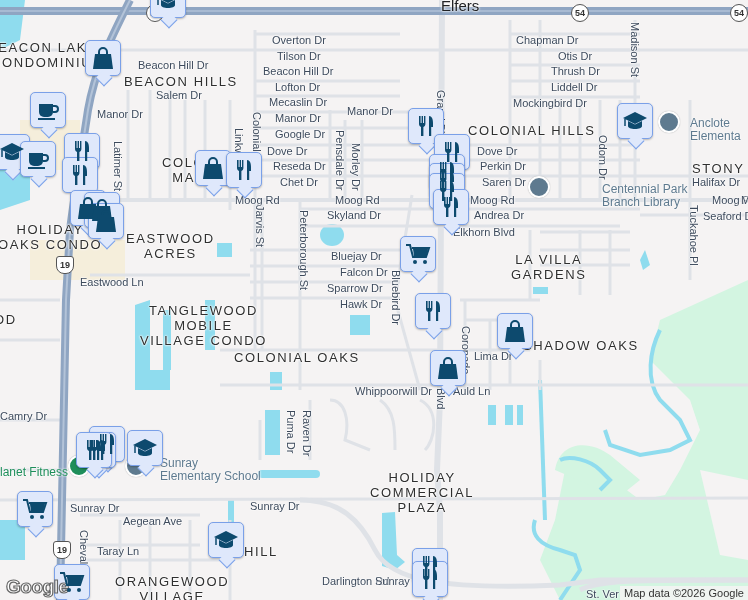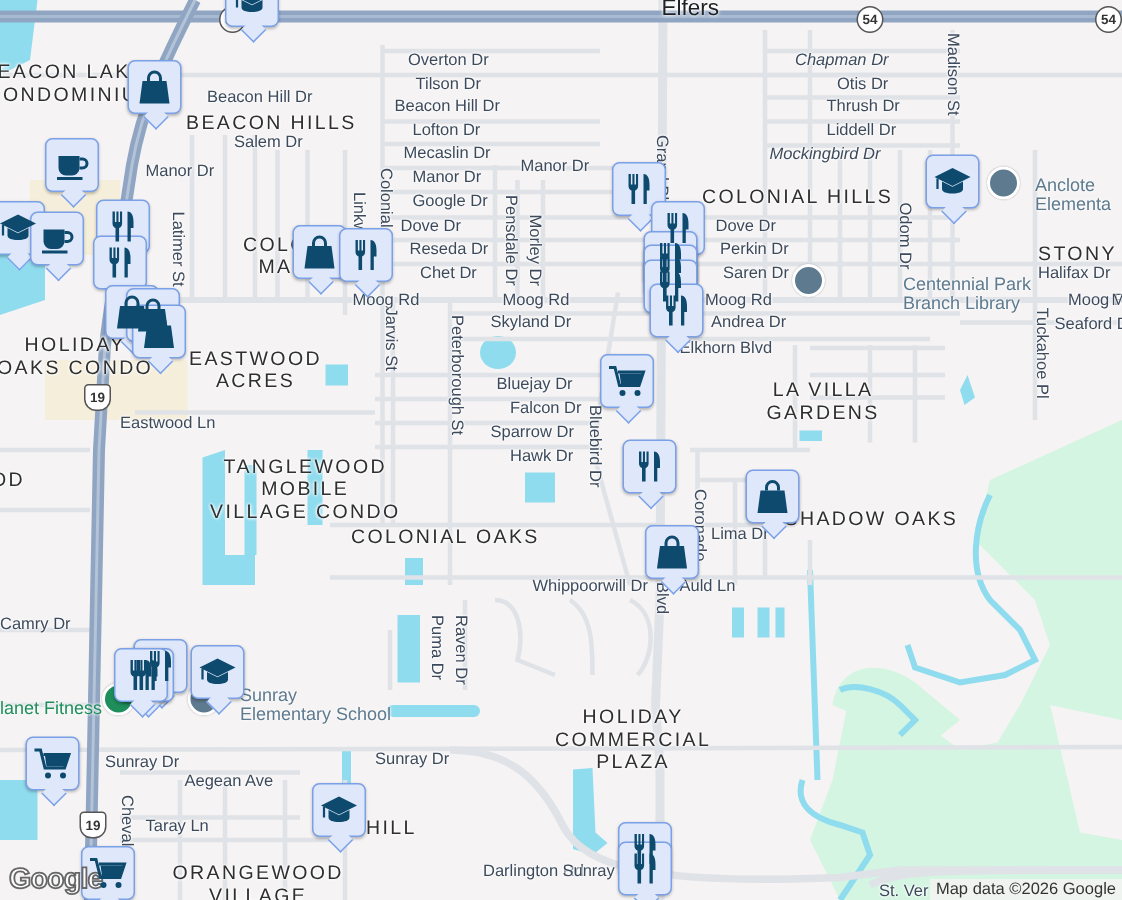--- a/index.html
+++ b/index.html
@@ -179,25 +179,25 @@
       <span class="lbl" style="left: 269px; top: 96px;">Mecaslin Dr</span>
       <span class="lbl" style="left: 275px; top: 112px;">Manor Dr</span>
       <span class="lbl" style="left: 275px; top: 128px;">Google Dr</span>
       <span class="lbl" style="left: 267px; top: 145px;">Dove Dr</span>
       <span class="lbl" style="left: 273px; top: 160px;">Reseda Dr</span>
       <span class="lbl" style="left: 280px; top: 176px;">Chet Dr</span>
       <span class="lbl" style="left: 347px; top: 105px;">Manor Dr</span>
       <span class="lbl" style="left: 138px; top: 59px;">Beacon Hill Dr</span>
       <span class="lbl" style="left: 156px; top: 89px;">Salem Dr</span>
       <span class="lbl" style="left: 97px; top: 108px;">Manor Dr</span>
-      <span class="lbl" style="left: 530px; top: 34px; font-style: italic;">Chapman Dr</span>
+      <span class="lbl" style="left: 516px; top: 34px;">Chapman Dr</span>
       <span class="lbl" style="left: 558px; top: 50px;">Otis Dr</span>
       <span class="lbl" style="left: 551px; top: 65px;">Thrush Dr</span>
       <span class="lbl" style="left: 551px; top: 81px;">Liddell Dr</span>
-      <span class="lbl" style="left: 513px; top: 97px; font-style: italic;">Mockingbird Dr</span>
+      <span class="lbl" style="left: 513px; top: 97px;">Mockingbird Dr</span>
       <span class="lbl" style="left: 477px; top: 145px;">Dove Dr</span>
       <span class="lbl" style="left: 480px; top: 160px;">Perkin Dr</span>
       <span class="lbl" style="left: 482px; top: 176px;">Saren Dr</span>
       <span class="lbl" style="left: 692px; top: 176px;">Halifax Dr</span>
       <span class="lbl" style="left: 335px; top: 194px;">Moog Rd</span>
       <span class="lbl" style="left: 235px; top: 194px;">Moog Rd</span>
       <span class="lbl" style="left: 470px; top: 194px;">Moog Rd</span>
       <span class="lbl" style="left: 712px; top: 194px;">Moog Rd</span>
       <span class="lbl" style="left: 327px; top: 209px;">Skyland Dr</span>
       <span class="lbl" style="left: 474px; top: 209px;">Andrea Dr</span>

